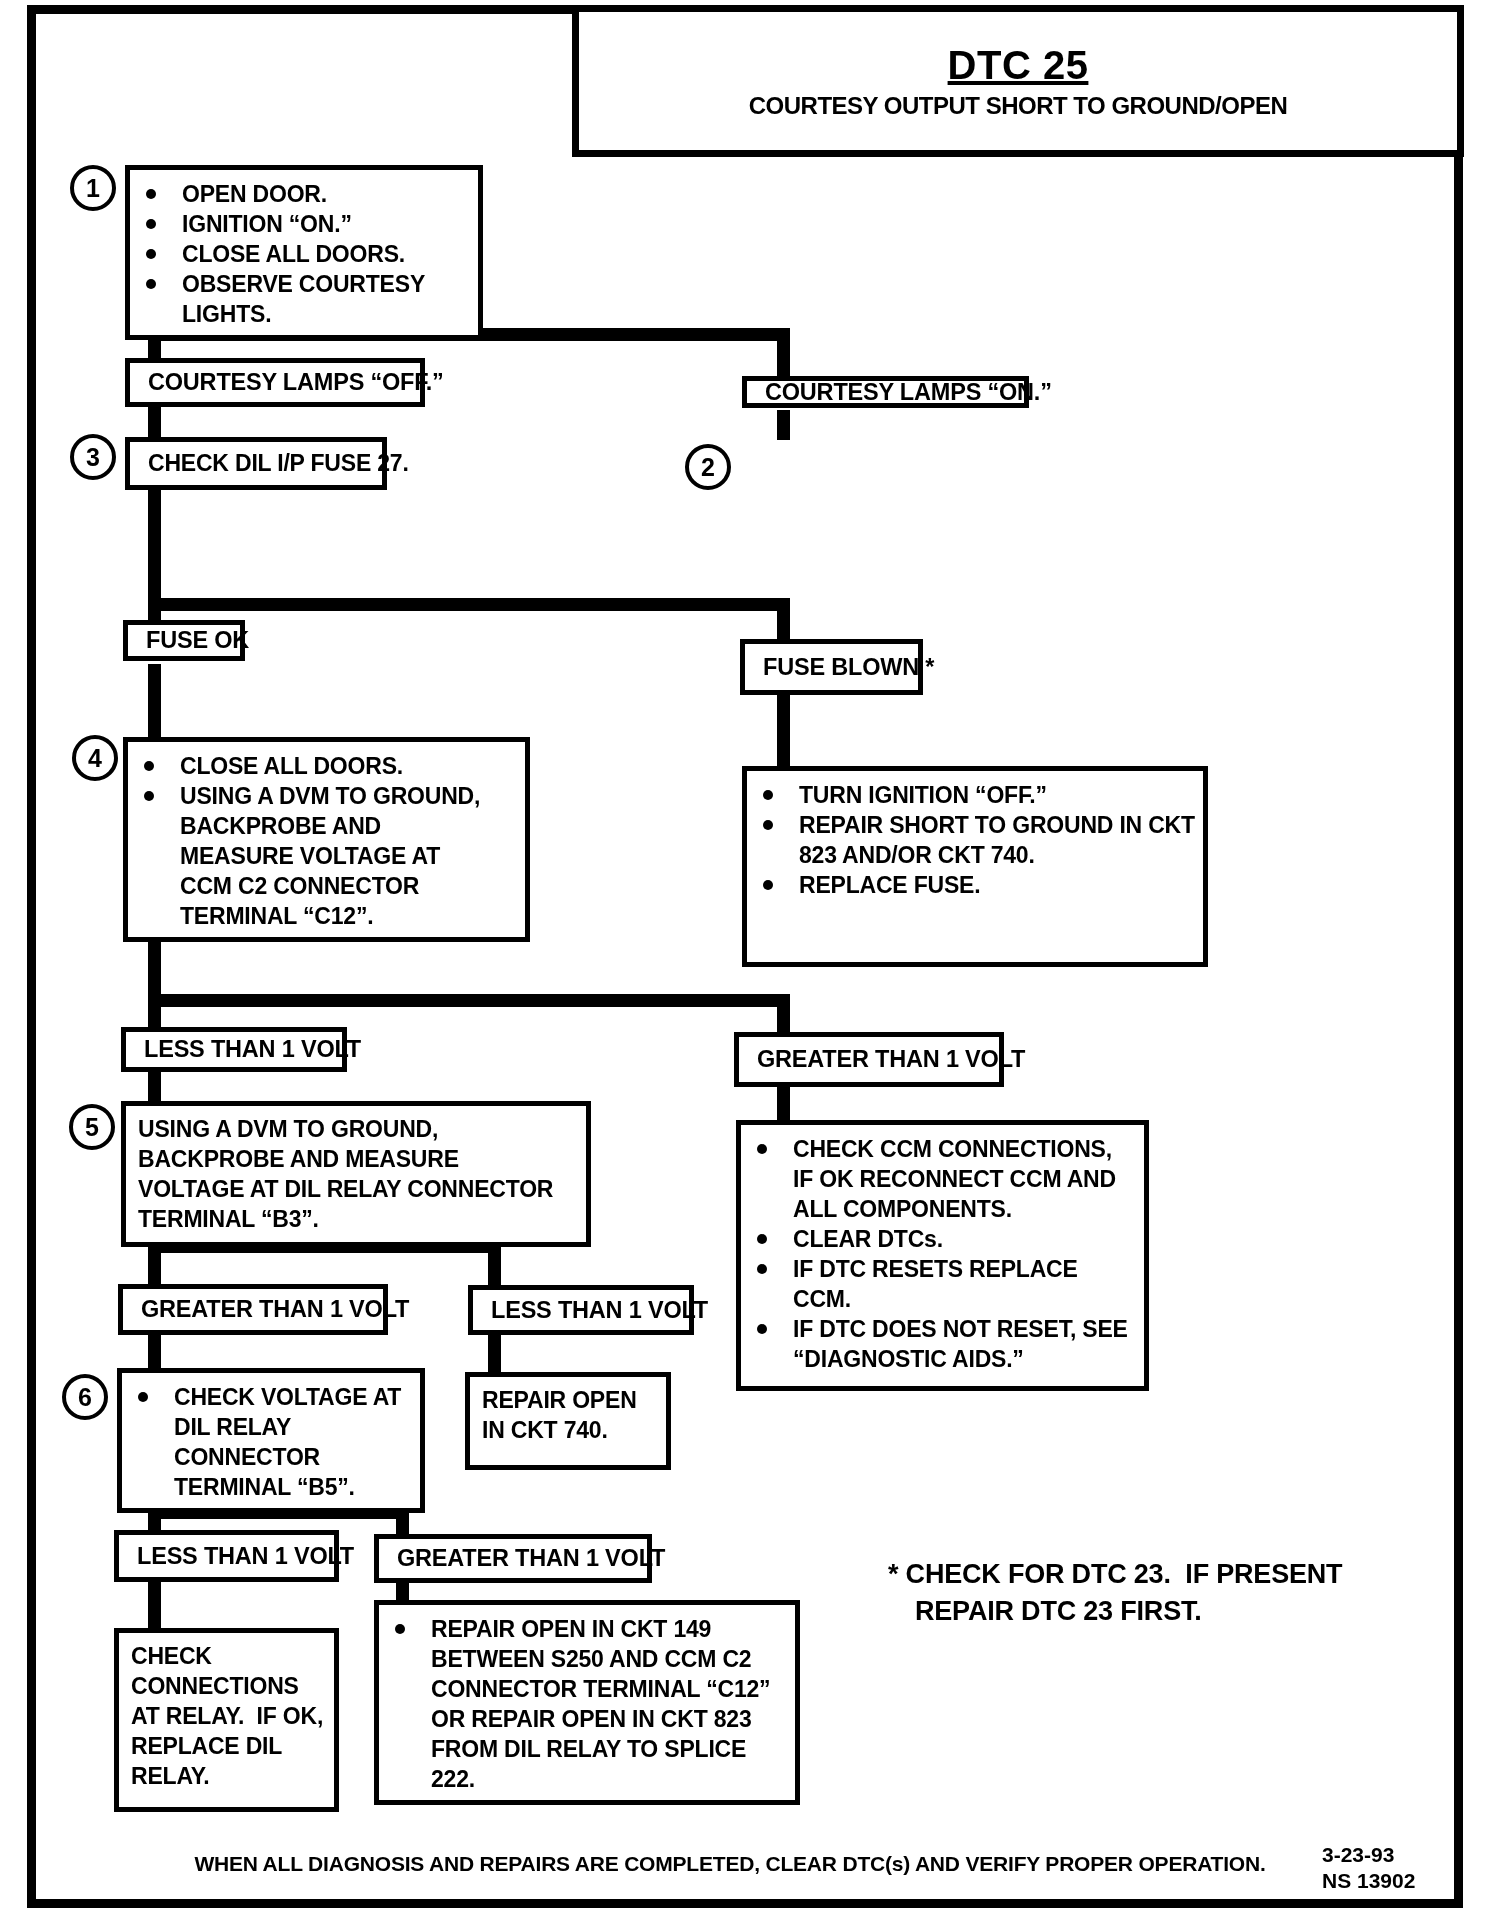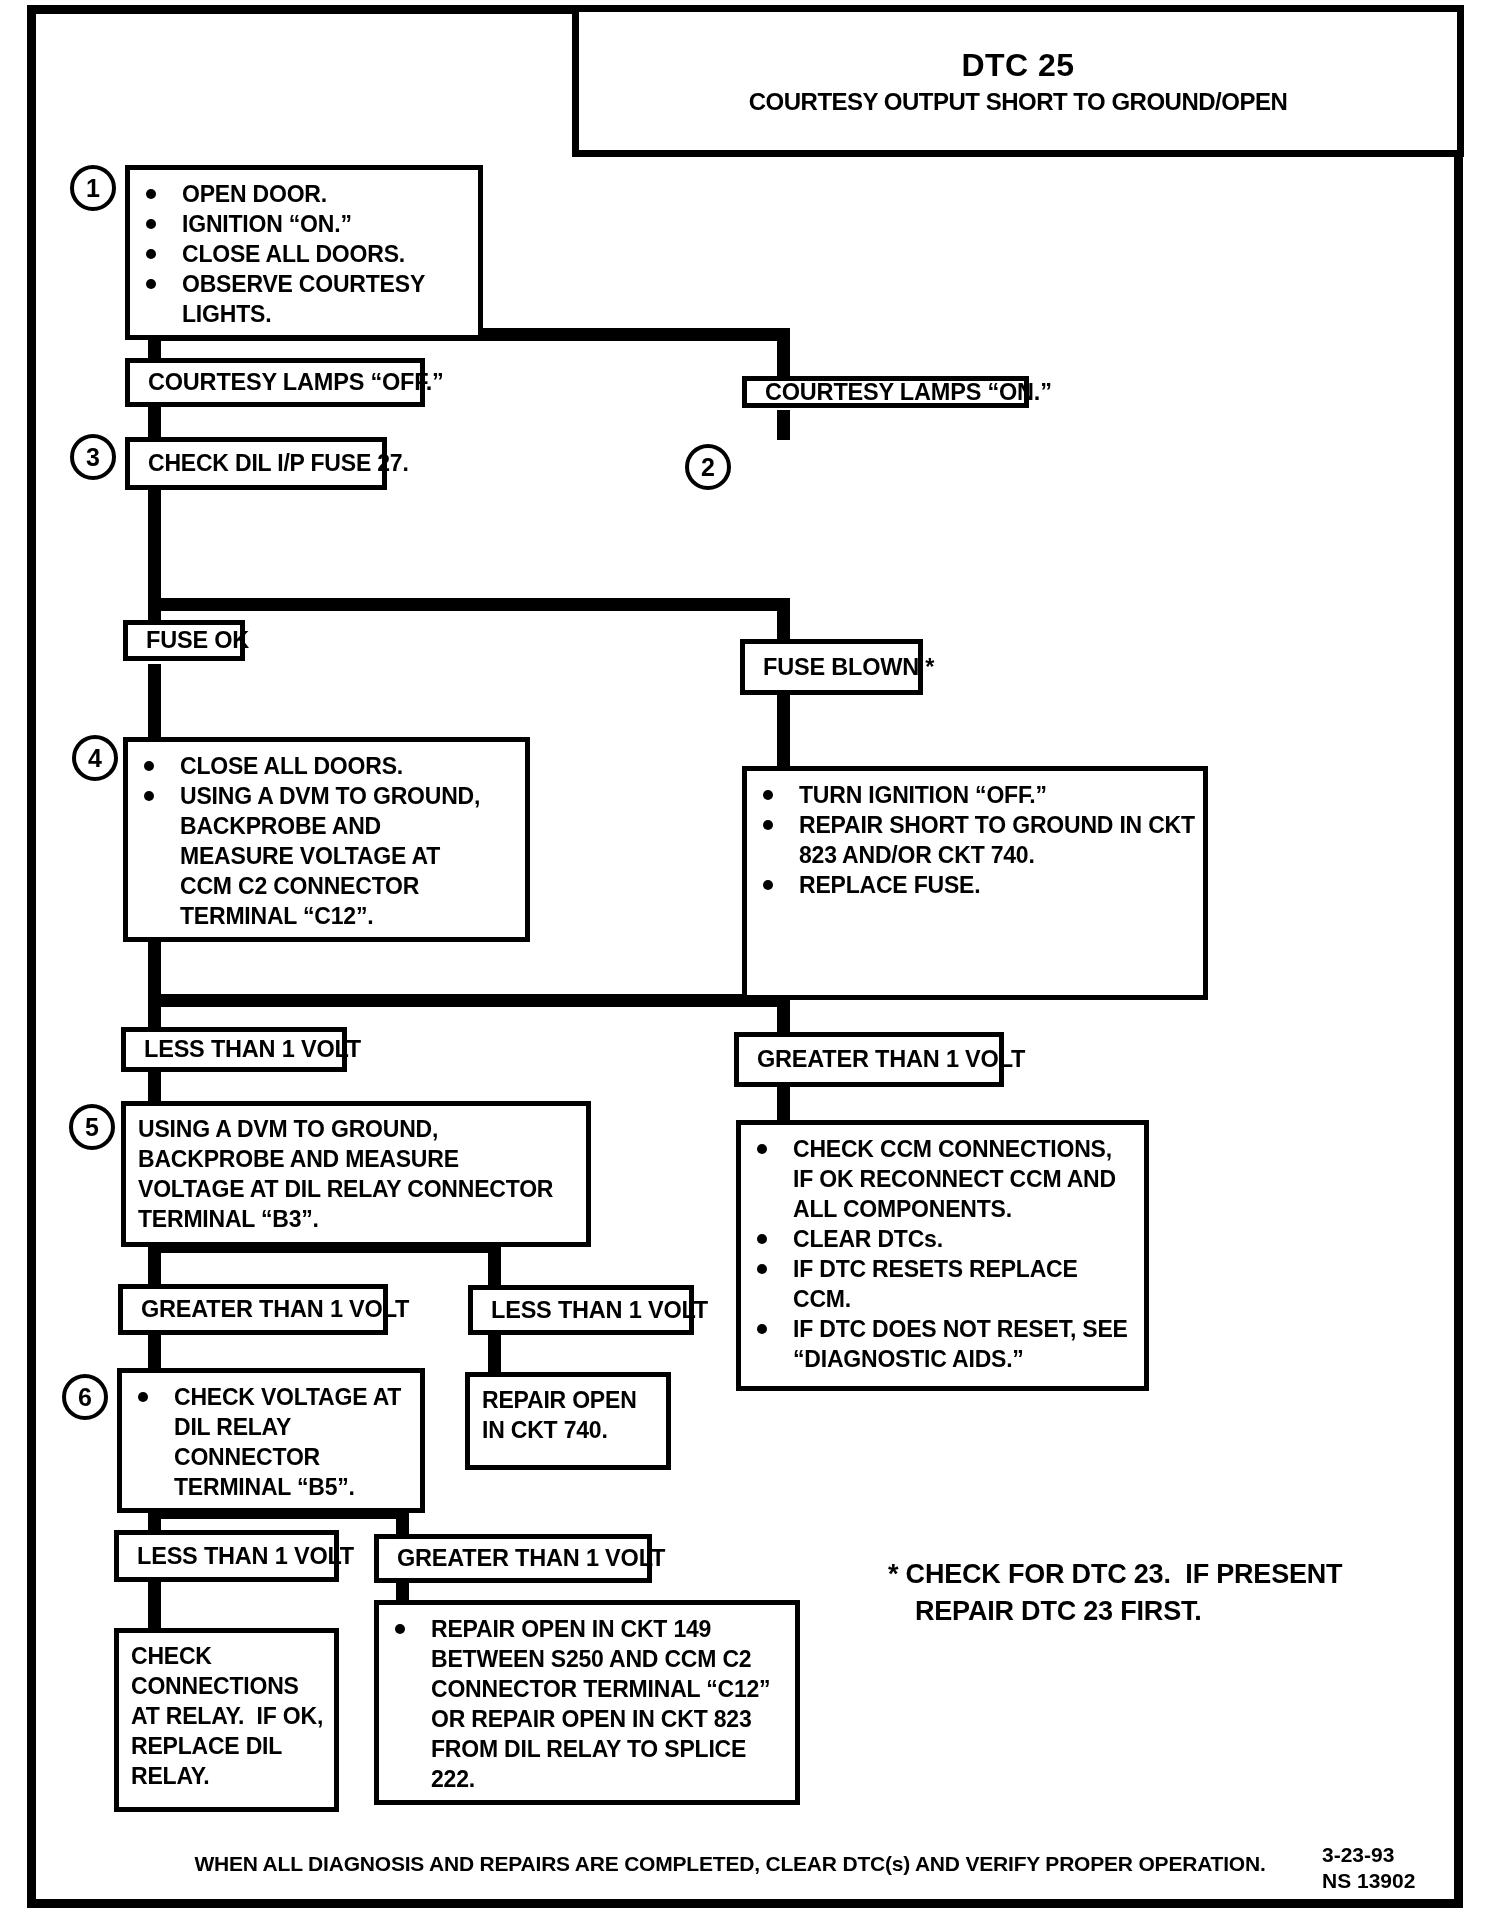--- a/index.html
+++ b/index.html
@@ -20,21 +20,21 @@
   .dot{width:10px;height:10px;border-radius:50%;background:#000;margin-top:10px;margin-right:26px;flex:none;}
   .bullet-row .txt{white-space:pre-wrap;}
   .circle{
     position:absolute;box-sizing:border-box;width:46px;height:46px;border:4px solid #000;border-radius:50%;
     background:#fff;display:flex;align-items:center;justify-content:center;font-size:25px;z-index:5;
   }
   .title-box{
     left:572px;top:5px;width:892px;height:152px;border:7px solid #000;background:#fff;z-index:4;
     display:flex;flex-direction:column;align-items:center;justify-content:center;gap:4px;
   }
-  .title-main{font-size:32px;letter-spacing:0.5px;}
+  .title-main{font-size:40px;letter-spacing:0.5px;text-decoration:underline;}
   .title-sub{font-size:24px;letter-spacing:-0.5px;white-space:nowrap;}
   .footnote{left:888px;top:1556px;width:480px;font-size:27px;line-height:37px;letter-spacing:-0.2px;}
   .footnote-l2{padding-left:27px;}
   .footer-note{left:90px;top:1852px;width:1280px;text-align:center;font-size:21px;letter-spacing:-0.2px;white-space:nowrap;}
   .footer-id{left:1322px;top:1842px;width:128px;text-align:left;font-size:21px;line-height:26px;}
 </style>
 </head>
 <body>
 
 <div class="page">
@@ -137,21 +137,21 @@
     <div class="bullet-row">
         <span class="dot"></span>
         <span class="txt">CLOSE ALL DOORS.</span>
       </div>
     <div class="bullet-row">
         <span class="dot"></span>
         <span class="txt">USING A DVM TO GROUND, BACKPROBE AND MEASURE VOLTAGE AT CCM C2 CONNECTOR  TERMINAL “C12”.</span>
       </div>
   </div>
 
-  <div class="box bullet-box" style="left:742px;top:766px;width:466px;height:234px">
+  <div class="box bullet-box" style="left:742px;top:766px;width:466px;height:201px">
     <div class="bullet-row">
         <span class="dot"></span>
         <span class="txt">TURN IGNITION “OFF.”</span>
       </div>
     <div class="bullet-row">
         <span class="dot"></span>
         <span class="txt">REPAIR SHORT TO GROUND IN CKT 823 AND/OR CKT 740.</span>
       </div>
     <div class="bullet-row">
         <span class="dot"></span>

